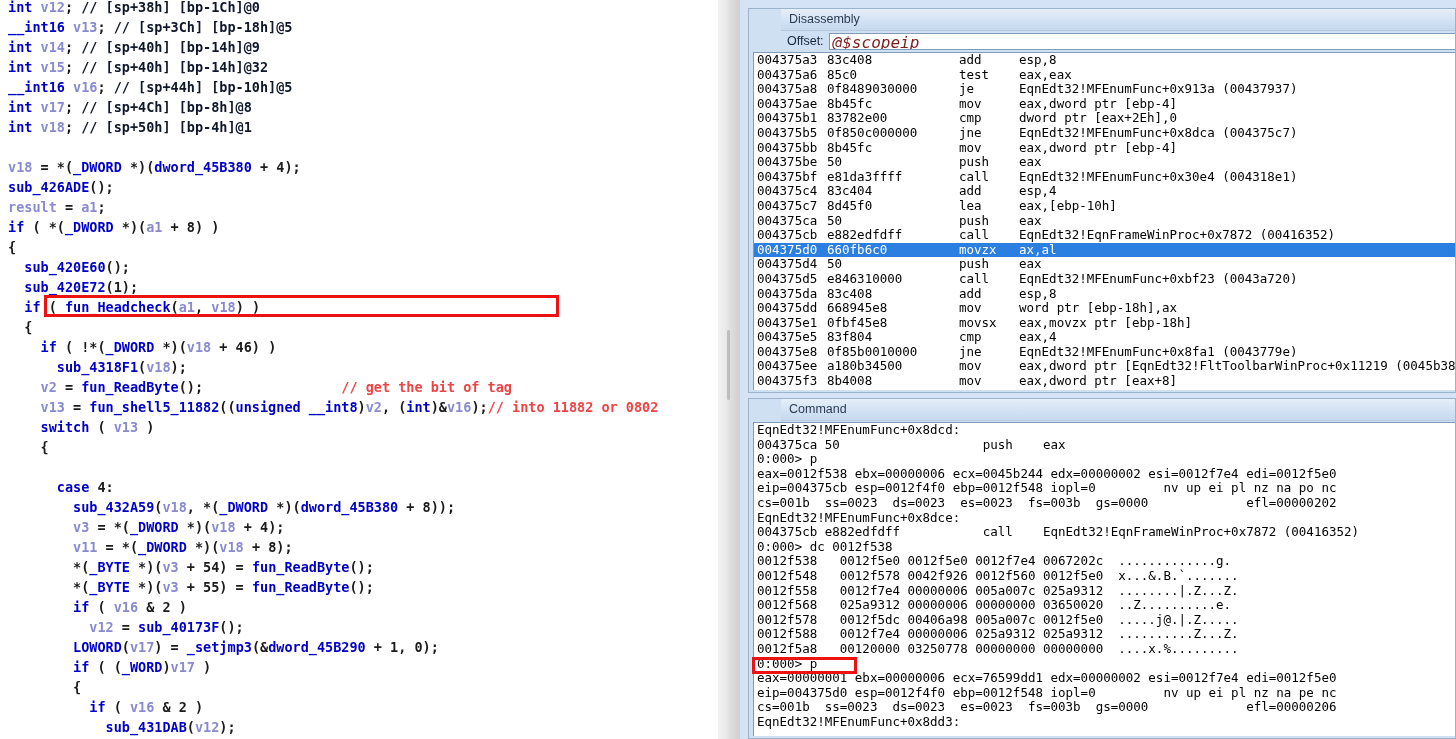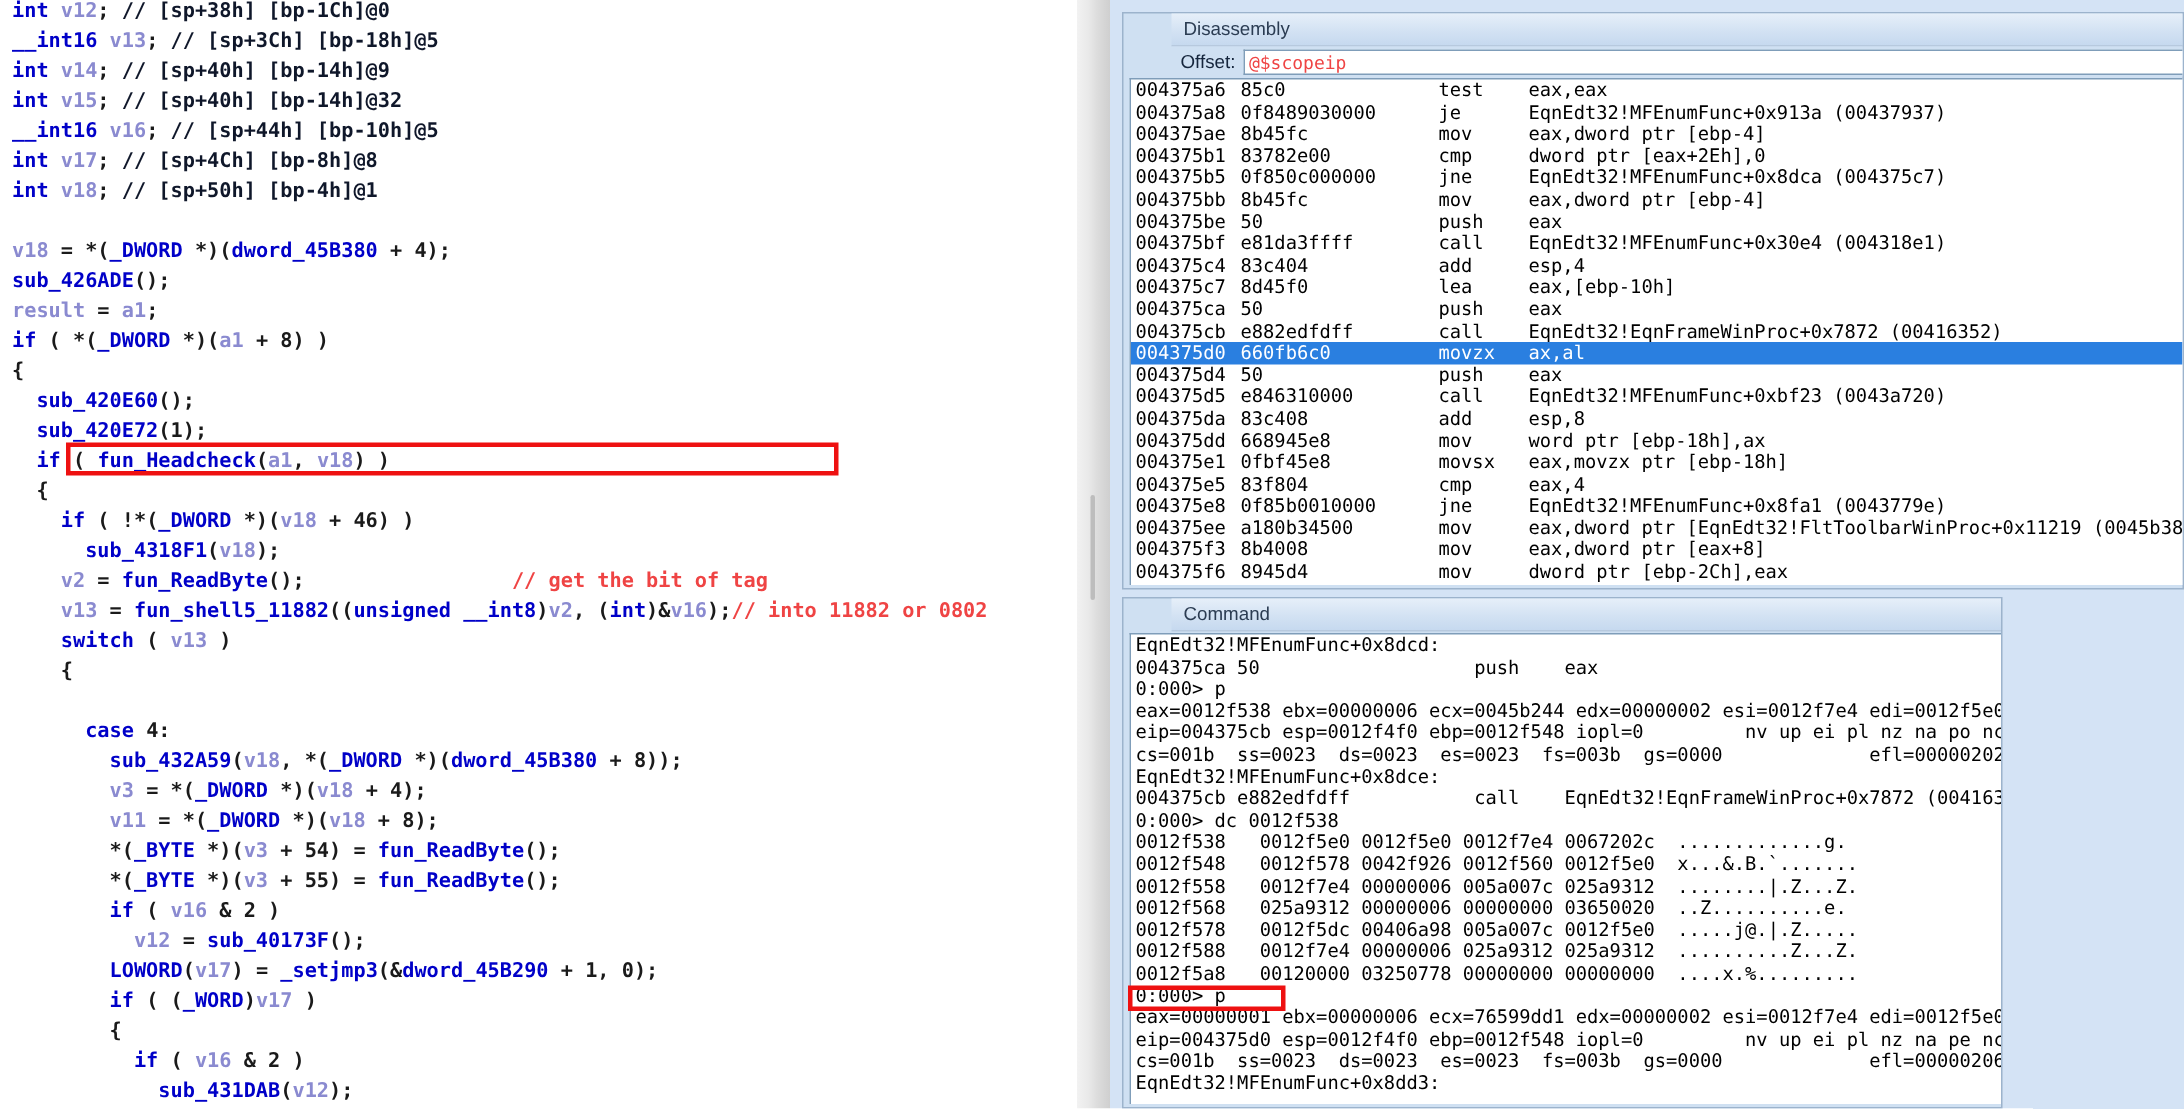--- a/index.html
+++ b/index.html
@@ -80,21 +80,21 @@
   }
   .dockwin {
     position: absolute;
     left: 8px;
     background: #cfe0f2;
     border: 1px solid #9cb3cc;
     box-sizing: border-box;
     padding-left: 32px;
   }
   #win-disasm { top: 8px; width: 708px; height: 385px; }
-  #win-cmd    { top: 398px; width: 587px; height: 341px; }
+  #win-cmd    { top: 398px; width: 708px; height: 341px; }
 
   .dock-title {
     height: 21px;
     line-height: 21px;
     padding-left: 8px;
     font-family: "Liberation Sans", sans-serif;
     font-size: 12.5px;
     color: #2b3c52;
     background: linear-gradient(to bottom,#e6eff9 0%, #d3e2f3 55%, #c6d9ef 100%);
     border-bottom: 1px solid #b7c9de;
@@ -115,27 +115,28 @@
     padding-right: 5px;
   }
   .offset-input {
     flex: 1;
     height: 17px;
     line-height: 17px;
     background: #ffffff;
     border: 1px solid #7f9db9;
     border-right: none;
     font-family: "DejaVu Sans Mono", monospace;
-    font-size: 12px;
-    color: #ef4444;
+    font-size: 16px;
+    color: #7f1d1d;
     padding-left: 3px;
     margin-right: 0px;
     box-sizing: border-box;
     overflow: hidden;
     white-space: nowrap;
+    font-style: italic;
   }
   .listbody {
     position: absolute;
     left: 4px;
     right: 0px;
     bottom: 2px;
     background: #ffffff;
     border: 1px solid #7f9db9;
     border-right: none;
     border-bottom: none;
@@ -178,20 +179,21 @@
 
   <div id="rightpane">
 
     <div class="dockwin" id="win-disasm">
       <div class="dock-title">Disassembly</div>
       <div class="offset-bar">
         <span class="offset-label">Offset:</span>
         <span class="offset-input">@$scopeip</span>
       </div>
       <div class="listbody" id="disasm-body">
+          <span class="asmline"><span class="addr">004375a3</span><span class="byts">83c408</span><span class="mnem">add</span><span class="ops">esp,8</span></span>
           <span class="asmline"><span class="addr">004375a6</span><span class="byts">85c0</span><span class="mnem">test</span><span class="ops">eax,eax</span></span>
           <span class="asmline"><span class="addr">004375a8</span><span class="byts">0f8489030000</span><span class="mnem">je</span><span class="ops">EqnEdt32!MFEnumFunc+0x913a (00437937)</span></span>
           <span class="asmline"><span class="addr">004375ae</span><span class="byts">8b45fc</span><span class="mnem">mov</span><span class="ops">eax,dword ptr [ebp-4]</span></span>
           <span class="asmline"><span class="addr">004375b1</span><span class="byts">83782e00</span><span class="mnem">cmp</span><span class="ops">dword ptr [eax+2Eh],0</span></span>
           <span class="asmline"><span class="addr">004375b5</span><span class="byts">0f850c000000</span><span class="mnem">jne</span><span class="ops">EqnEdt32!MFEnumFunc+0x8dca (004375c7)</span></span>
           <span class="asmline"><span class="addr">004375bb</span><span class="byts">8b45fc</span><span class="mnem">mov</span><span class="ops">eax,dword ptr [ebp-4]</span></span>
           <span class="asmline"><span class="addr">004375be</span><span class="byts">50</span><span class="mnem">push</span><span class="ops">eax</span></span>
           <span class="asmline"><span class="addr">004375bf</span><span class="byts">e81da3ffff</span><span class="mnem">call</span><span class="ops">EqnEdt32!MFEnumFunc+0x30e4 (004318e1)</span></span>
           <span class="asmline"><span class="addr">004375c4</span><span class="byts">83c404</span><span class="mnem">add</span><span class="ops">esp,4</span></span>
           <span class="asmline"><span class="addr">004375c7</span><span class="byts">8d45f0</span><span class="mnem">lea</span><span class="ops">eax,[ebp-10h]</span></span>

